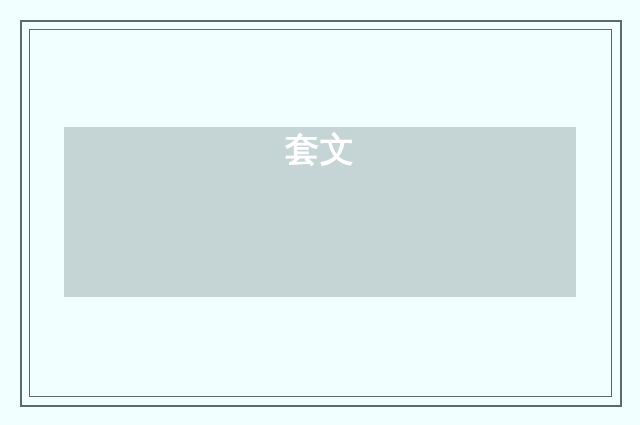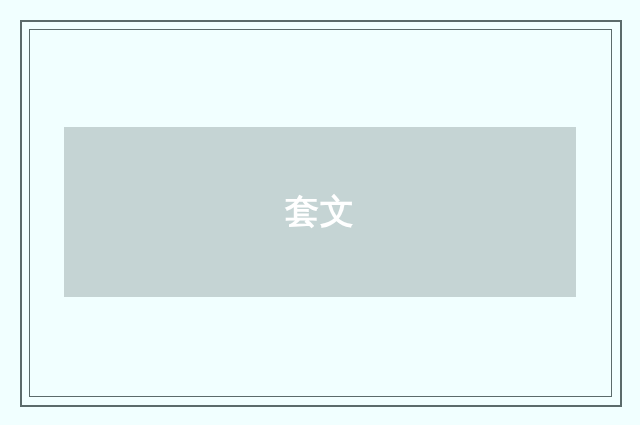--- a/index.html
+++ b/index.html
@@ -1,19 +1,19 @@
 <!DOCTYPE html>
 <html><head>
 <meta charset="utf-8">
 <style>
   html, body { margin:0; padding:0; }
   body { width:640px; height:425px; background:#f1ffff; position:relative; overflow:hidden; font-family:"DejaVu Sans", sans-serif; }
   .outer { position:absolute; left:20px; top:20px; width:598px; height:383px; border:2px solid #5b6b6b; }
   .inner { position:absolute; left:29px; top:29px; width:581px; height:366px; border:1px solid #5b6b6b; }
-  .placeholder { position:absolute; left:64px; top:127px; width:512px; height:170px; background:#c5d4d4; display:flex; align-items:center; justify-content:center; }
+  .placeholder { position:absolute; left:64px; top:127px; width:512px; height:170px; background:#c5d4d4; display:flex; align-items:flex-start; justify-content:center; }
   .label { color:#ffffff; font-size:34px; font-weight:bold; letter-spacing:1px; }
 </style>
 </head>
 <body>
 
 <div class="outer"></div>
 <div class="inner"></div>
 <div class="placeholder">
   <span class="label">套文</span>
 </div>

